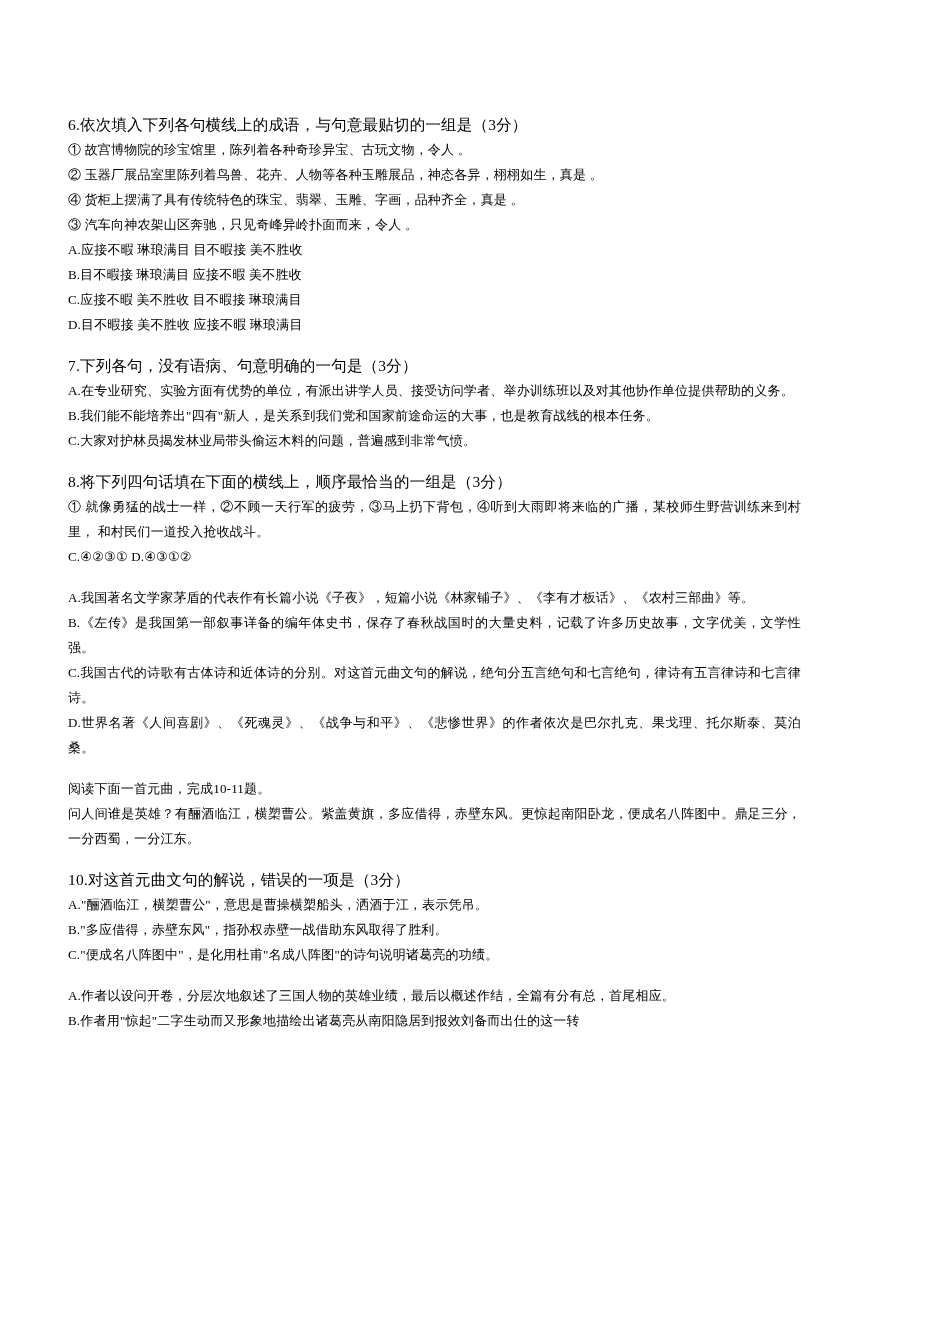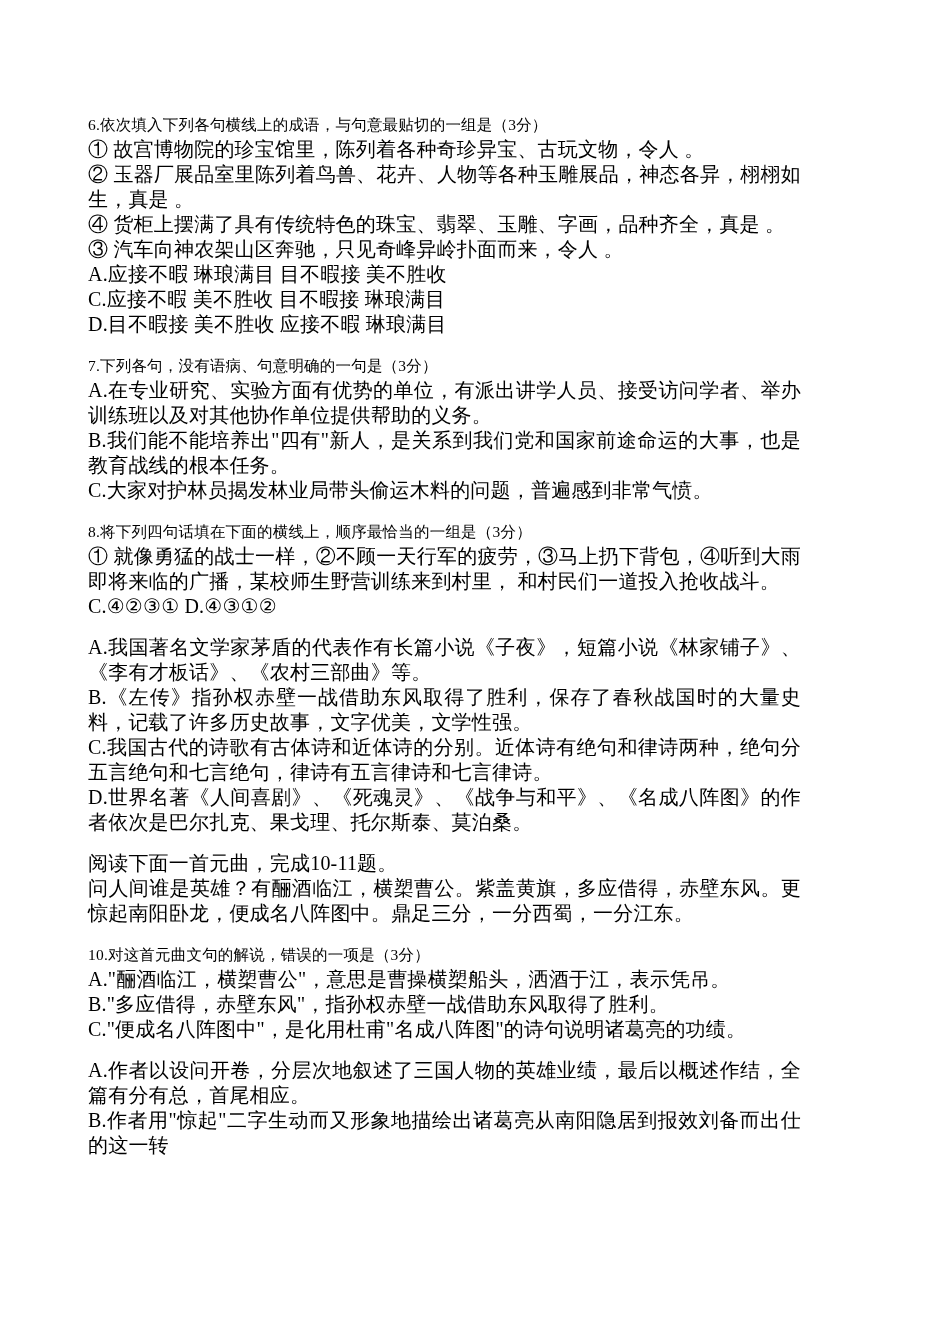--- a/index.html
+++ b/index.html
@@ -11,27 +11,27 @@
     width: 949px;
     height: 1344px;
     font-family: "Liberation Serif", "DejaVu Serif", serif;
     color: #000000;
   }
   .page {
     position: relative;
     width: 949px;
     height: 1344px;
     box-sizing: border-box;
-    padding: 112px 148px 40px 88px;
+    padding: 112px 148px 40px 68px;
   }
   .block {
     margin-bottom: 16px;
   }
   .line {
-    font-size: 20px;
+    font-size: 13px;
     line-height: 25px;
     letter-spacing: 0.2px;
     text-align: justify;
     white-space: normal;
   }
   .q-head {
     font-size: 15.5px;
     line-height: 25px;
   }
 </style>
@@ -40,42 +40,43 @@
 
 <div class="page">
 
   <div class="block">
     <div class="line q-head">6.依次填入下列各句横线上的成语，与句意最贴切的一组是（3分）</div>
     <div class="line">① 故宫博物院的珍宝馆里，陈列着各种奇珍异宝、古玩文物，令人 。</div>
     <div class="line">② 玉器厂展品室里陈列着鸟兽、花卉、人物等各种玉雕展品，神态各异，栩栩如生，真是 。</div>
     <div class="line">④ 货柜上摆满了具有传统特色的珠宝、翡翠、玉雕、字画，品种齐全，真是 。</div>
     <div class="line">③ 汽车向神农架山区奔驰，只见奇峰异岭扑面而来，令人 。</div>
     <div class="line">A.应接不暇 琳琅满目 目不暇接 美不胜收</div>
+    <div class="line">B.目不暇接 琳琅满目 应接不暇 美不胜收</div>
     <div class="line">C.应接不暇 美不胜收 目不暇接 琳琅满目</div>
     <div class="line">D.目不暇接 美不胜收 应接不暇 琳琅满目</div>
   </div>
 
   <div class="block">
     <div class="line q-head">7.下列各句，没有语病、句意明确的一句是（3分）</div>
     <div class="line">A.在专业研究、实验方面有优势的单位，有派出讲学人员、接受访问学者、举办训练班以及对其他协作单位提供帮助的义务。</div>
     <div class="line">B.我们能不能培养出"四有"新人，是关系到我们党和国家前途命运的大事，也是教育战线的根本任务。</div>
     <div class="line">C.大家对护林员揭发林业局带头偷运木料的问题，普遍感到非常气愤。</div>
   </div>
 
   <div class="block">
     <div class="line q-head">8.将下列四句话填在下面的横线上，顺序最恰当的一组是（3分）</div>
     <div class="line">① 就像勇猛的战士一样，②不顾一天行军的疲劳，③马上扔下背包，④听到大雨即将来临的广播，某校师生野营训练来到村里，  和村民们一道投入抢收战斗。</div>
     <div class="line">C.④②③① D.④③①②</div>
   </div>
 
   <div class="block">
     <div class="line">A.我国著名文学家茅盾的代表作有长篇小说《子夜》，短篇小说《林家铺子》、《李有才板话》、《农村三部曲》等。</div>
-    <div class="line">B.《左传》指孙权赤壁一战借助东风取得了胜利，保存了春秋战国时的大量史料，记载了许多历史故事，文字优美，文学性强。</div>
-    <div class="line">C.我国古代的诗歌有古体诗和近体诗的分别。近体诗有绝句和律诗两种，绝句分五言绝句和七言绝句，律诗有五言律诗和七言律诗。</div>
-    <div class="line">D.世界名著《人间喜剧》、《死魂灵》、《战争与和平》、《名成八阵图》的作者依次是巴尔扎克、果戈理、托尔斯泰、莫泊桑。</div>
+    <div class="line">B.《左传》是我国第一部叙事详备的编年体史书，保存了春秋战国时的大量史料，记载了许多历史故事，文字优美，文学性强。</div>
+    <div class="line">C.我国古代的诗歌有古体诗和近体诗的分别。对这首元曲文句的解说，绝句分五言绝句和七言绝句，律诗有五言律诗和七言律诗。</div>
+    <div class="line">D.世界名著《人间喜剧》、《死魂灵》、《战争与和平》、《悲惨世界》的作者依次是巴尔扎克、果戈理、托尔斯泰、莫泊桑。</div>
   </div>
 
   <div class="block">
     <div class="line">阅读下面一首元曲，完成10-11题。</div>
     <div class="line">问人间谁是英雄？有酾酒临江，横槊曹公。紫盖黄旗，多应借得，赤壁东风。更惊起南阳卧龙，便成名八阵图中。鼎足三分，一分西蜀，一分江东。</div>
   </div>
 
   <div class="block">
     <div class="line q-head">10.对这首元曲文句的解说，错误的一项是（3分）</div>
     <div class="line">A."酾酒临江，横槊曹公"，意思是曹操横槊船头，洒酒于江，表示凭吊。</div>

